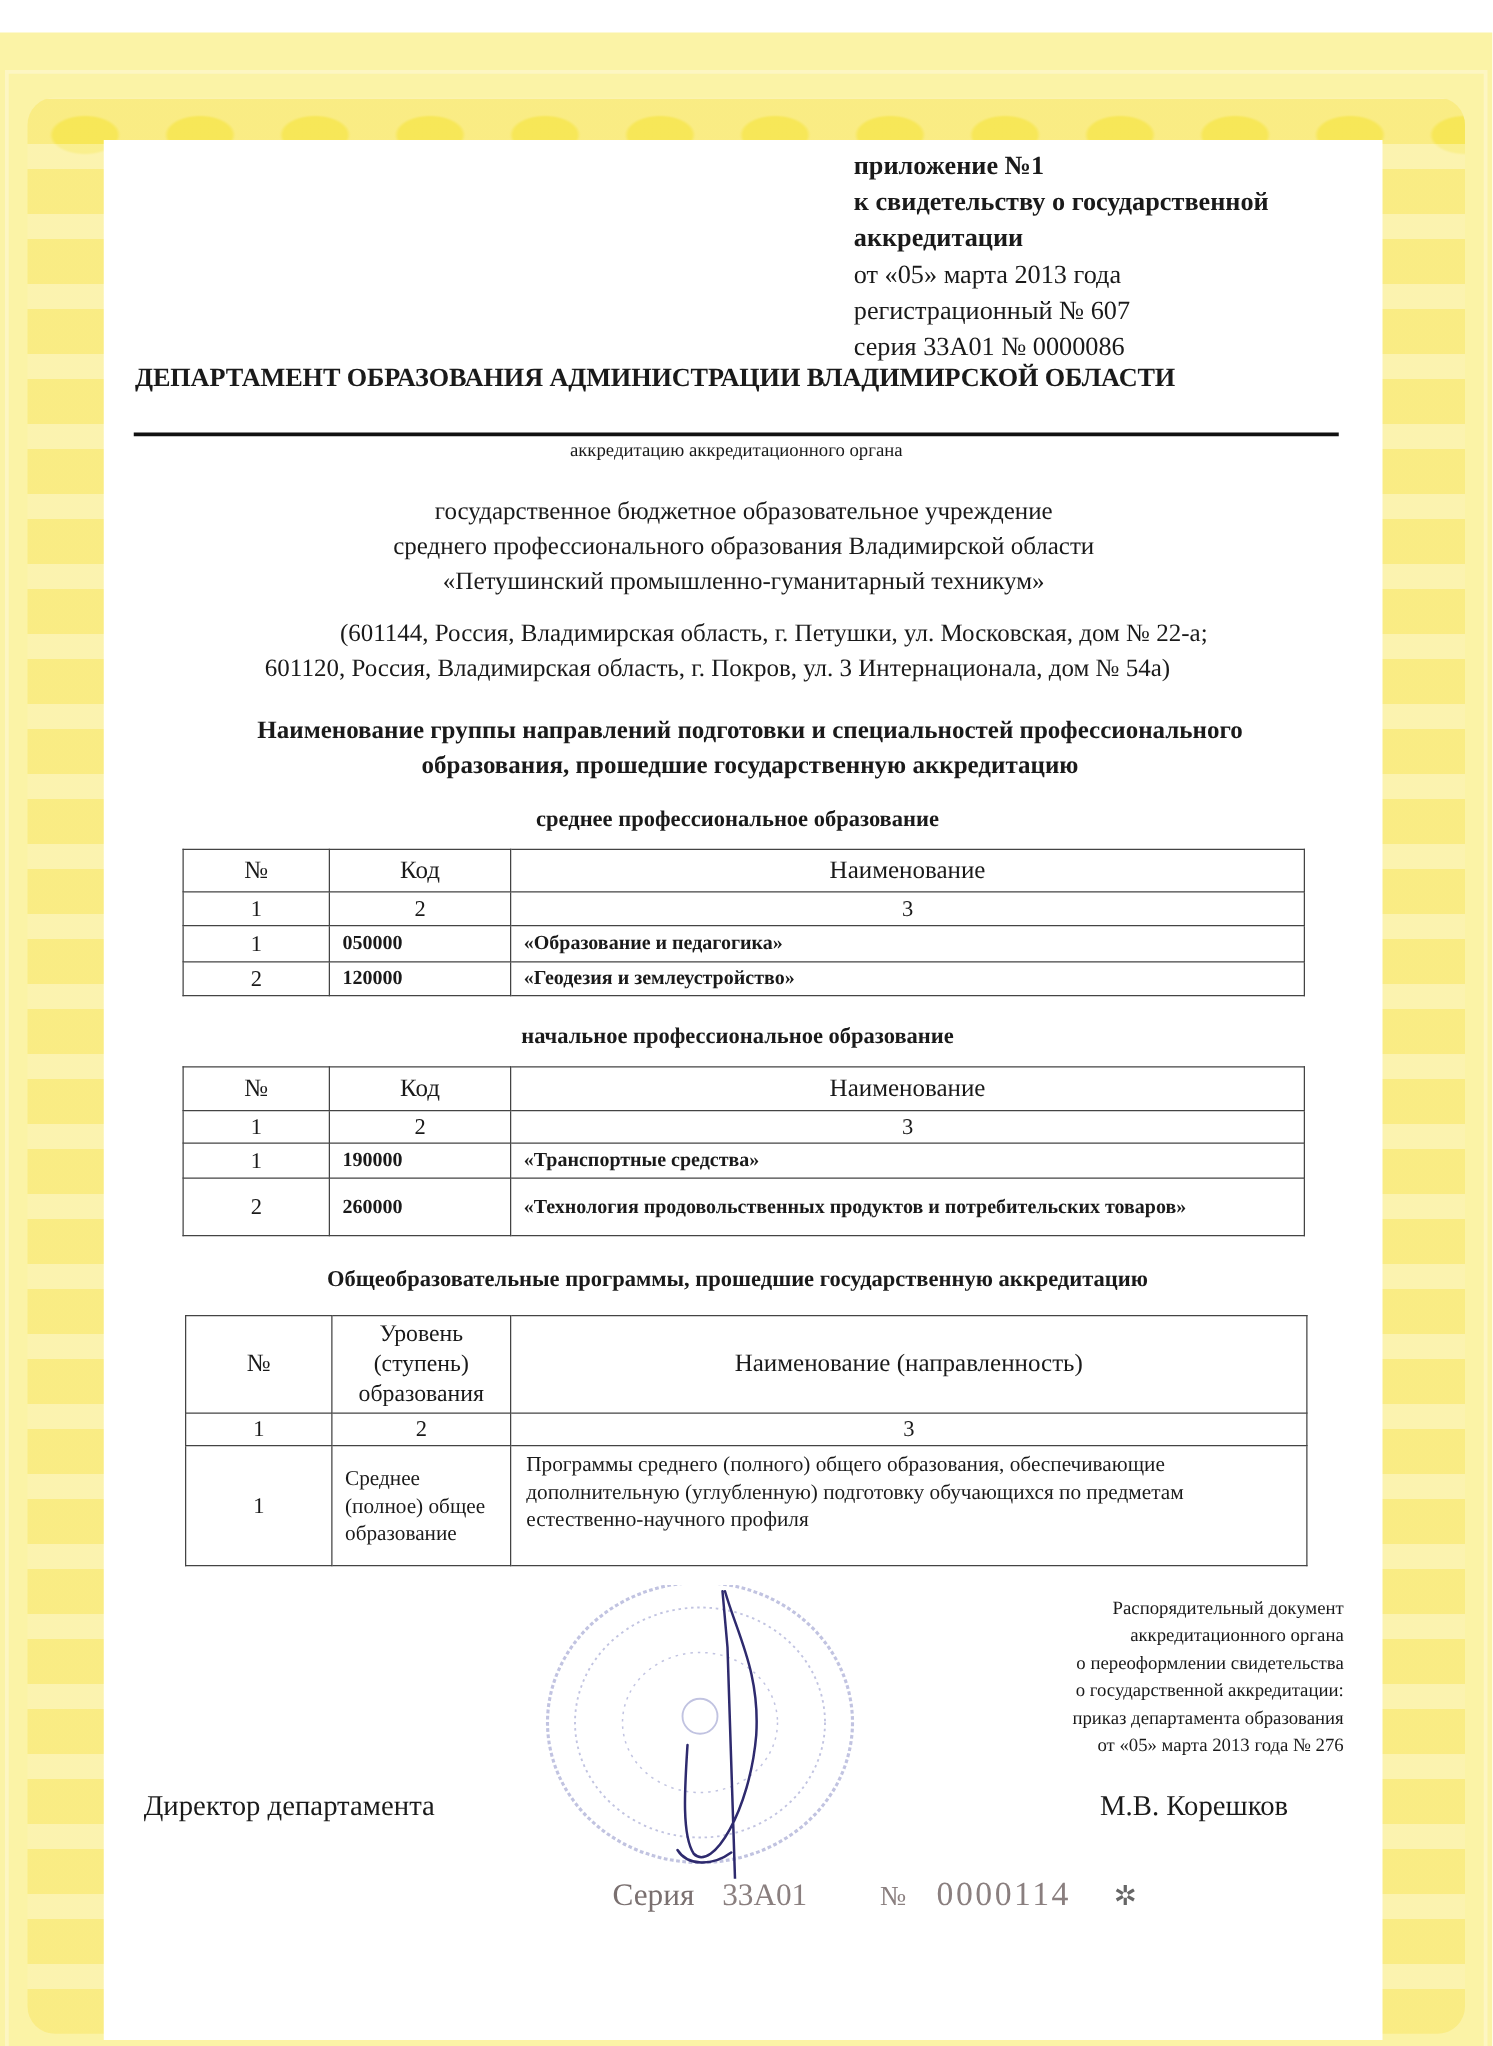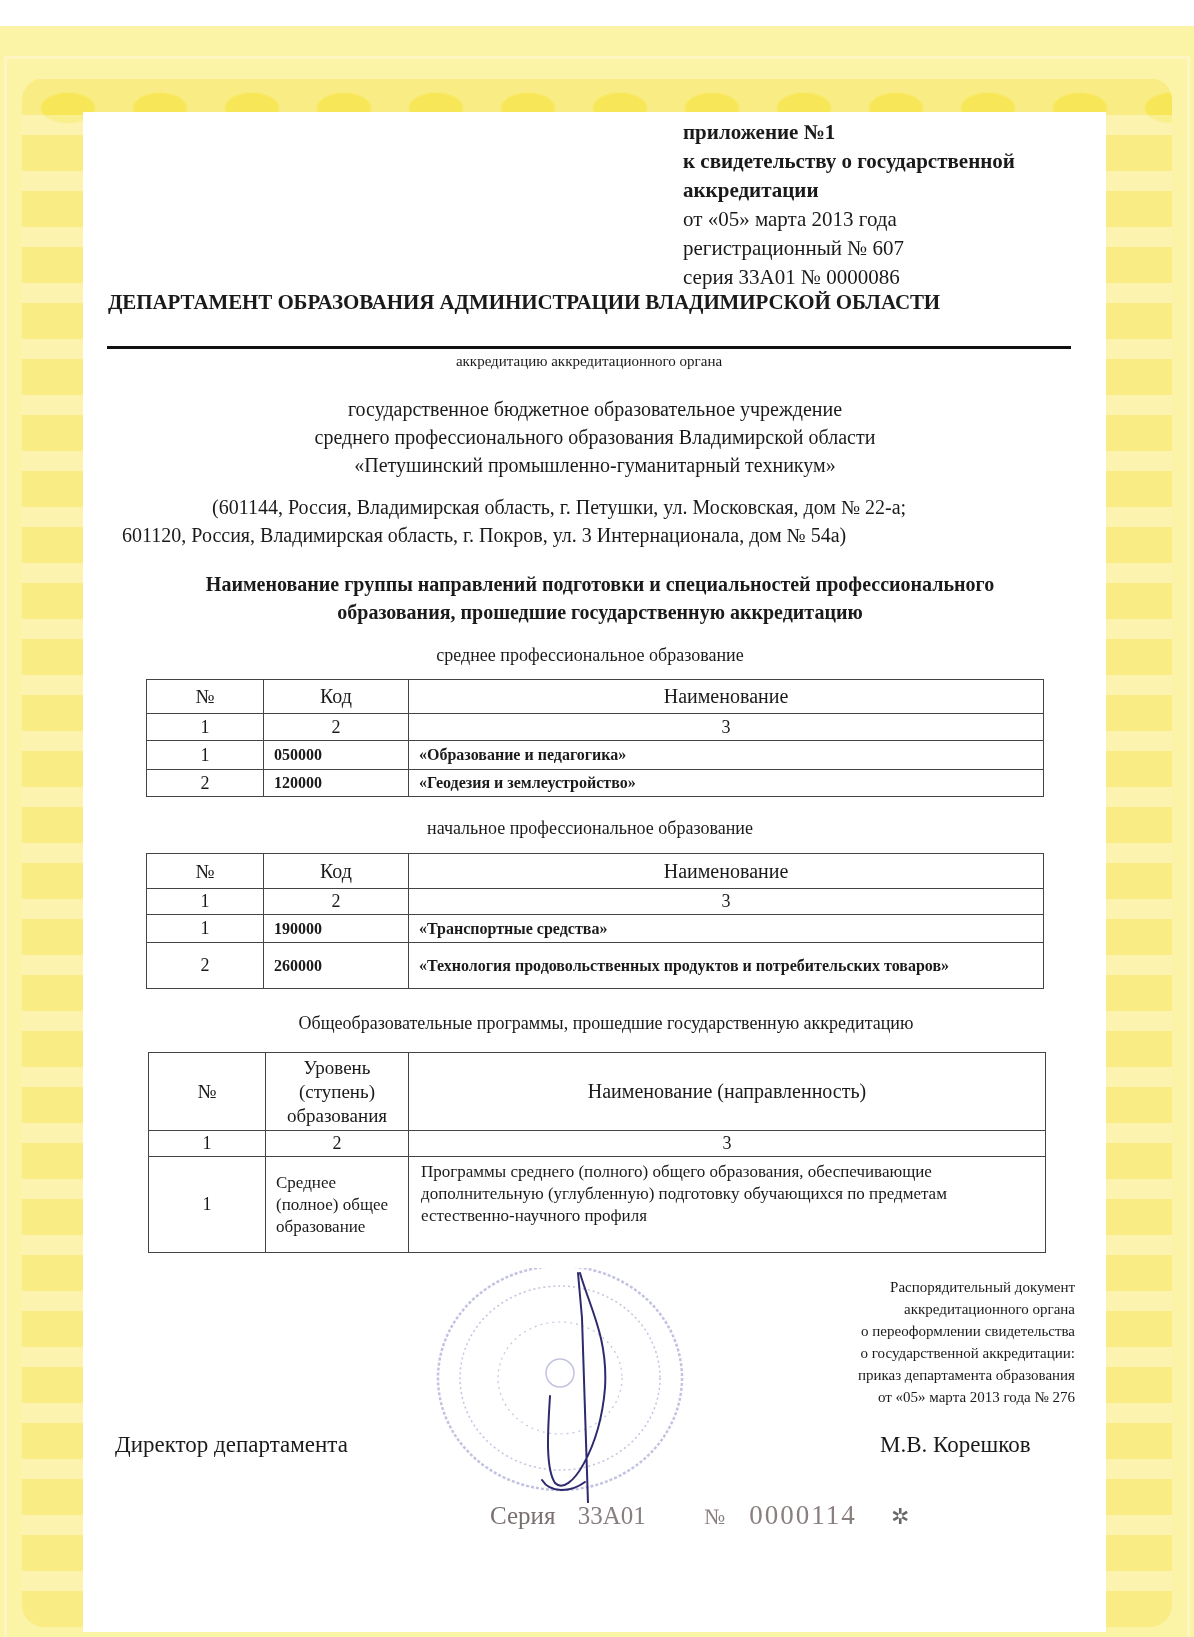--- a/index.html
+++ b/index.html
@@ -28,26 +28,26 @@
     
     .appendix { left: 683px; top: 118px; width: 420px; font-size: 21px; line-height: 29px; }
     .appendix .b { font-weight: bold; }
 
     .dept { left: 108px; top: 290px; width: 960px; font-size: 21px; font-weight: bold; letter-spacing: -0.1px; }
     .hr-line { left: 107px; top: 346px; width: 964px; height: 3px; background: #111; }
     .caption { left: 107px; top: 353px; width: 964px; text-align: center; font-size: 15px; }
 
     .org { left: 107px; top: 395px; width: 1040px; text-align: center; font-size: 20px; font-weight: normal;
            line-height: 28px; }
-    .address { left: 152px; top: 493px; width: 930px; text-align: left; font-size: 20px; line-height: 28px; }
+    .address { left: 124px; top: 493px; width: 930px; text-align: center; font-size: 20px; line-height: 28px; }
 
     .groups-title { left: 100px; top: 570px; width: 1000px; text-align: center; font-size: 20px;
                     font-weight: bold; line-height: 28px; }
 
-    .sub-title { width: 1000px; left: 90px; text-align: center; font-size: 18px; font-weight: normal; }
+    .sub-title { width: 1000px; left: 90px; text-align: center; font-size: 18px; font-weight: bold; }
 
     table.doc { position: absolute; border-collapse: collapse; font-size: 18px; }
     table.doc td { border: 1.5px solid #444; padding: 0 6px; vertical-align: middle; }
     table.doc td.c { text-align: center; }
     table.doc td.code { font-weight: bold; font-size: 16px; padding-left: 10px; }
     table.doc td.name { font-weight: bold; font-size: 16px; padding-left: 10px; }
     table.doc td.hd { font-size: 20px; }
     .t1 { left: 146px; top: 679px; width: 898px; }
     .t2 { left: 146px; top: 853px; width: 898px; }
     .t3 { left: 148px; top: 1052px; width: 898px; }
@@ -151,21 +151,21 @@
     <td class="name">«Транспортные средства»</td>
   </tr>
   <tr style="height:46px;">
     <td class="c">2</td>
     <td class="code">260000</td>
     <td class="name" style="line-height:22px;">«Технология продовольственных продуктов и потребительских товаров»</td>
   </tr>
 </tbody>
   </table>
 
-<div class="abs sub-title" style="top:1013px; left:106px;">Общеобразовательные программы, прошедшие государственную аккредитацию</div>
+<div class="abs sub-title" style="top:1013px; left:90px;">Общеобразовательные программы, прошедшие государственную аккредитацию</div>
 <table class="doc t3">
   <tbody>
       <tr style="height:78px;">
     <td class="c hd" style="width:104px;">№</td>
     <td class="c" style="width:130px; font-size:19px; line-height:24px;">Уровень (ступень) образования</td>
     <td class="c hd">Наименование (направленность)</td>
   </tr>
   <tr style="height:26px;">
     <td class="c">1</td>
     <td class="c">2</td>

